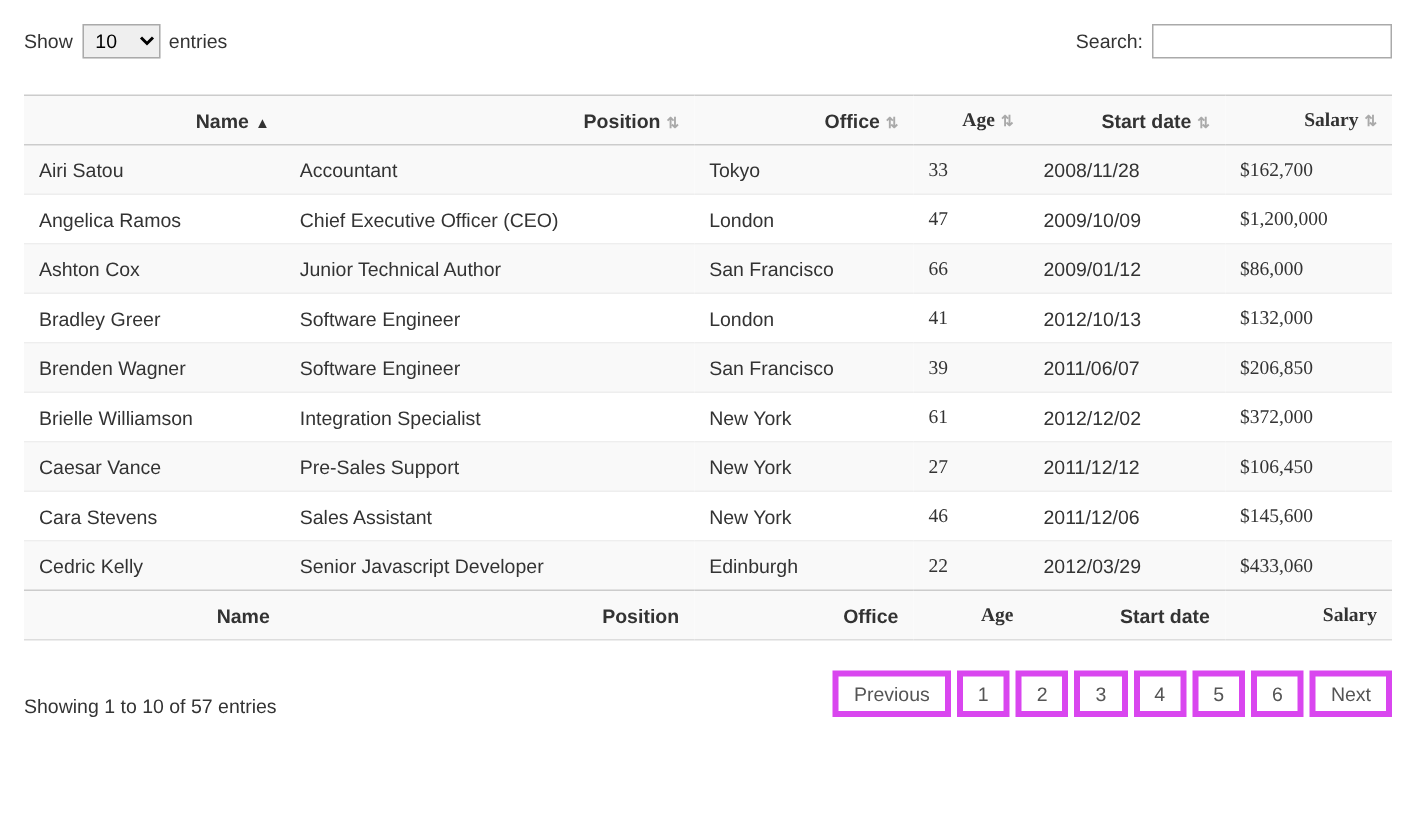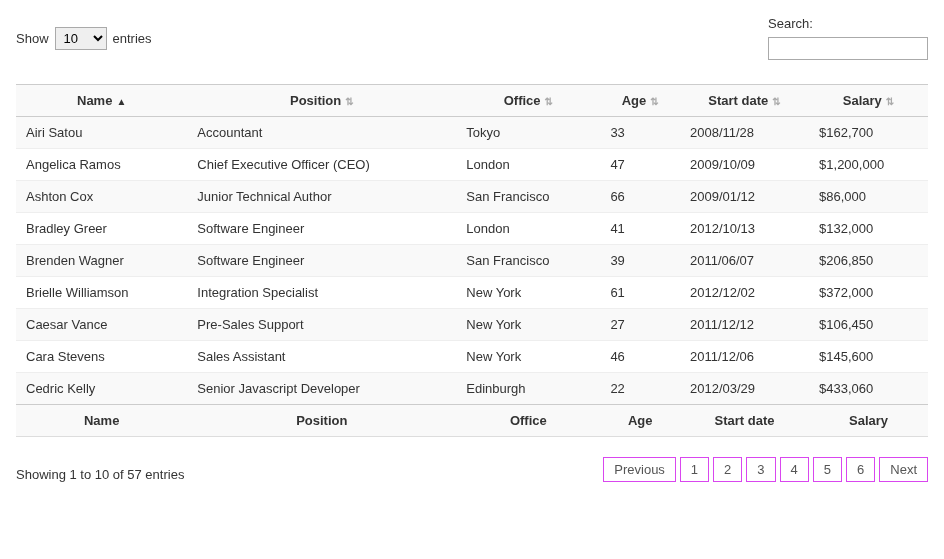--- a/index.html
+++ b/index.html
@@ -21,51 +21,52 @@
       align-items: center;
       gap: 6px;
     }
     .show-entries select {
       padding: 2px 4px;
       font-size: 13px;
       border: 1px solid #aaa;
     }
     .search-control {
       display: flex;
+      align-items: center;
       gap: 6px;
-      flex-direction: column;
     }
     .search-control input {
       border: 1px solid #aaa;
       padding: 3px 6px;
       font-size: 13px;
       width: 160px;
     }
     table {
       width: 100%;
       border-collapse: collapse;
       border-top: 1px solid #ddd;
       border-bottom: 1px solid #ddd;
     }
     thead tr th, tfoot tr th {
       background: #f9f9f9;
       padding: 8px 10px;
-      text-align: center;
+      text-align: right;
       font-weight: bold;
       border-bottom: 1px solid #ccc;
       border-top: 1px solid #ccc;
       cursor: pointer;
       user-select: none;
       white-space: nowrap;
     }
     tfoot tr th {
       border-top: 1px solid #ccc;
       border-bottom: none;
     }
     th.right, td.right {
+      font-family: Liberation Serif, serif;
     }
     .sort-icon {
       display: inline-block;
       margin-left: 4px;
       font-size: 10px;
       color: #666;
     }
     .sort-asc::after { content: '▲'; color: #333; }
     .sort-both::after { content: '⇅'; color: #aaa; }
     tbody tr {
@@ -87,21 +88,21 @@
       margin-top: 20px;
     }
     .pagination {
       display: flex;
       align-items: center;
       gap: 4px;
     }
     .pagination button, .pagination .page-btn {
       padding: 4px 10px;
       font-size: 13px;
-      border: 1px solid #d946ef;
+      border: 4px solid #d946ef;
       background: #fff;
       cursor: pointer;
       color: #555;
     }
     .page-current {
       padding: 4px 10px;
       font-size: 13px;
       border: 1px solid #999;
       background: #fff;
       color: #333;

